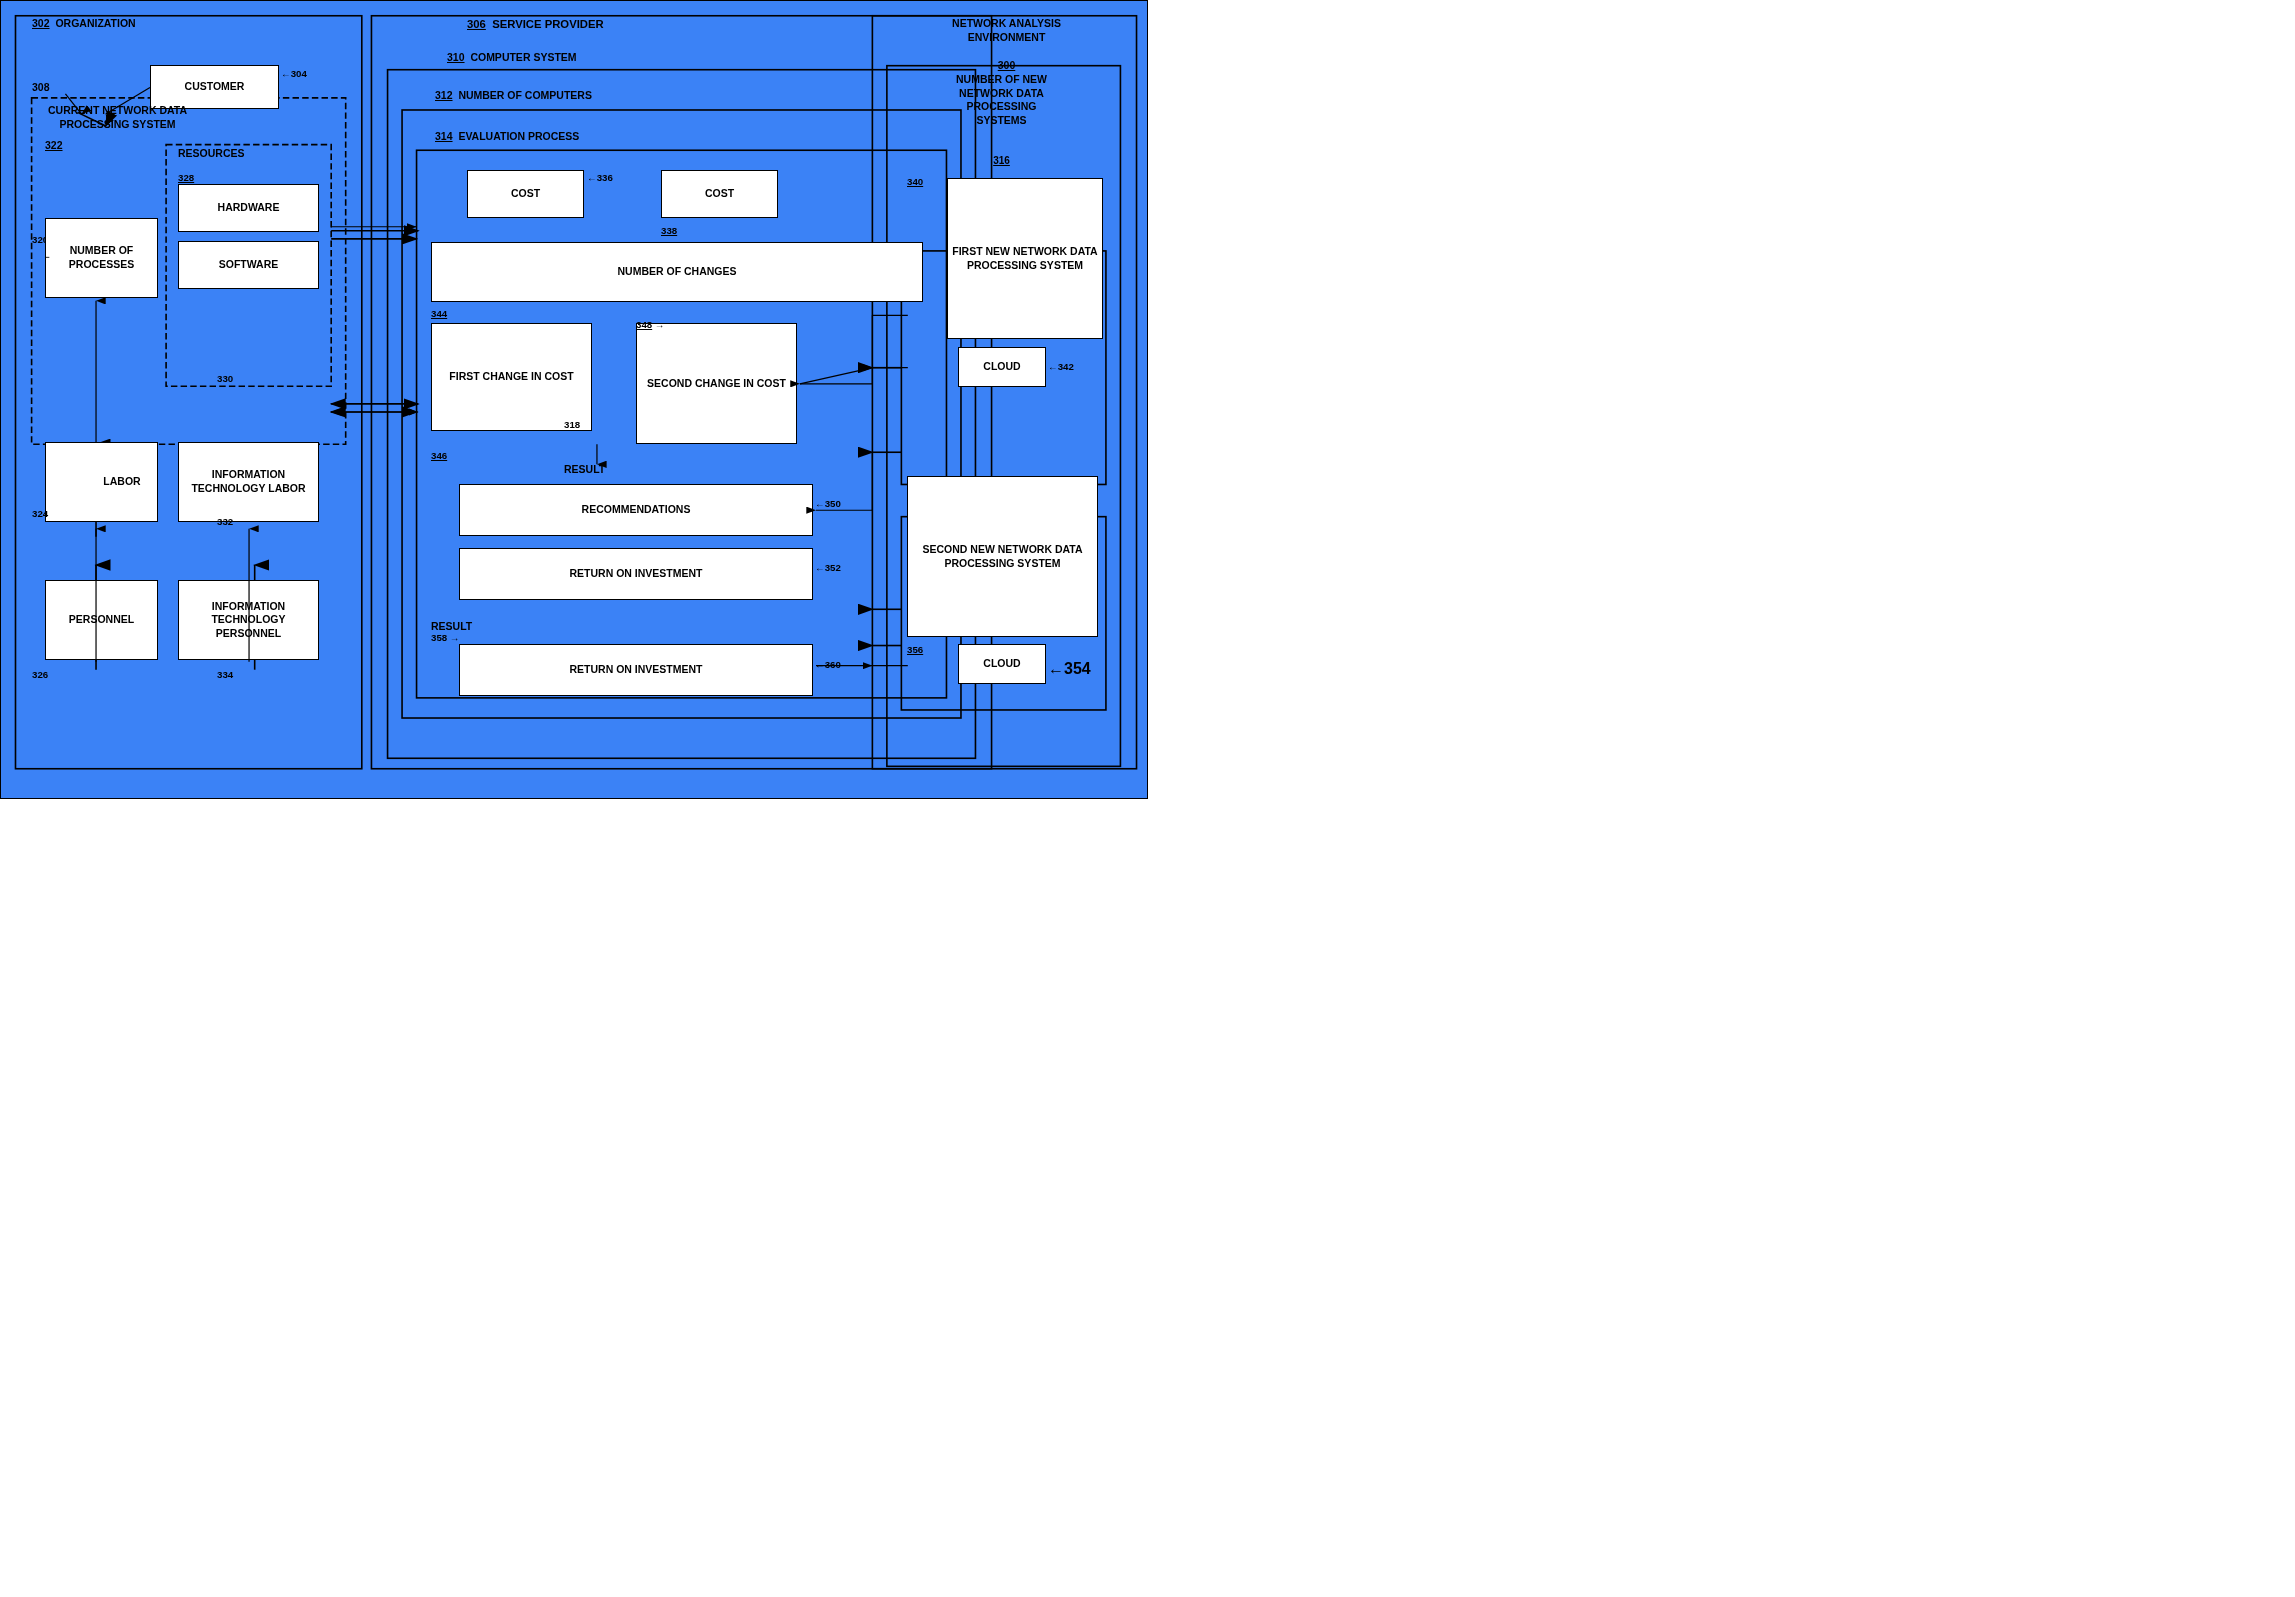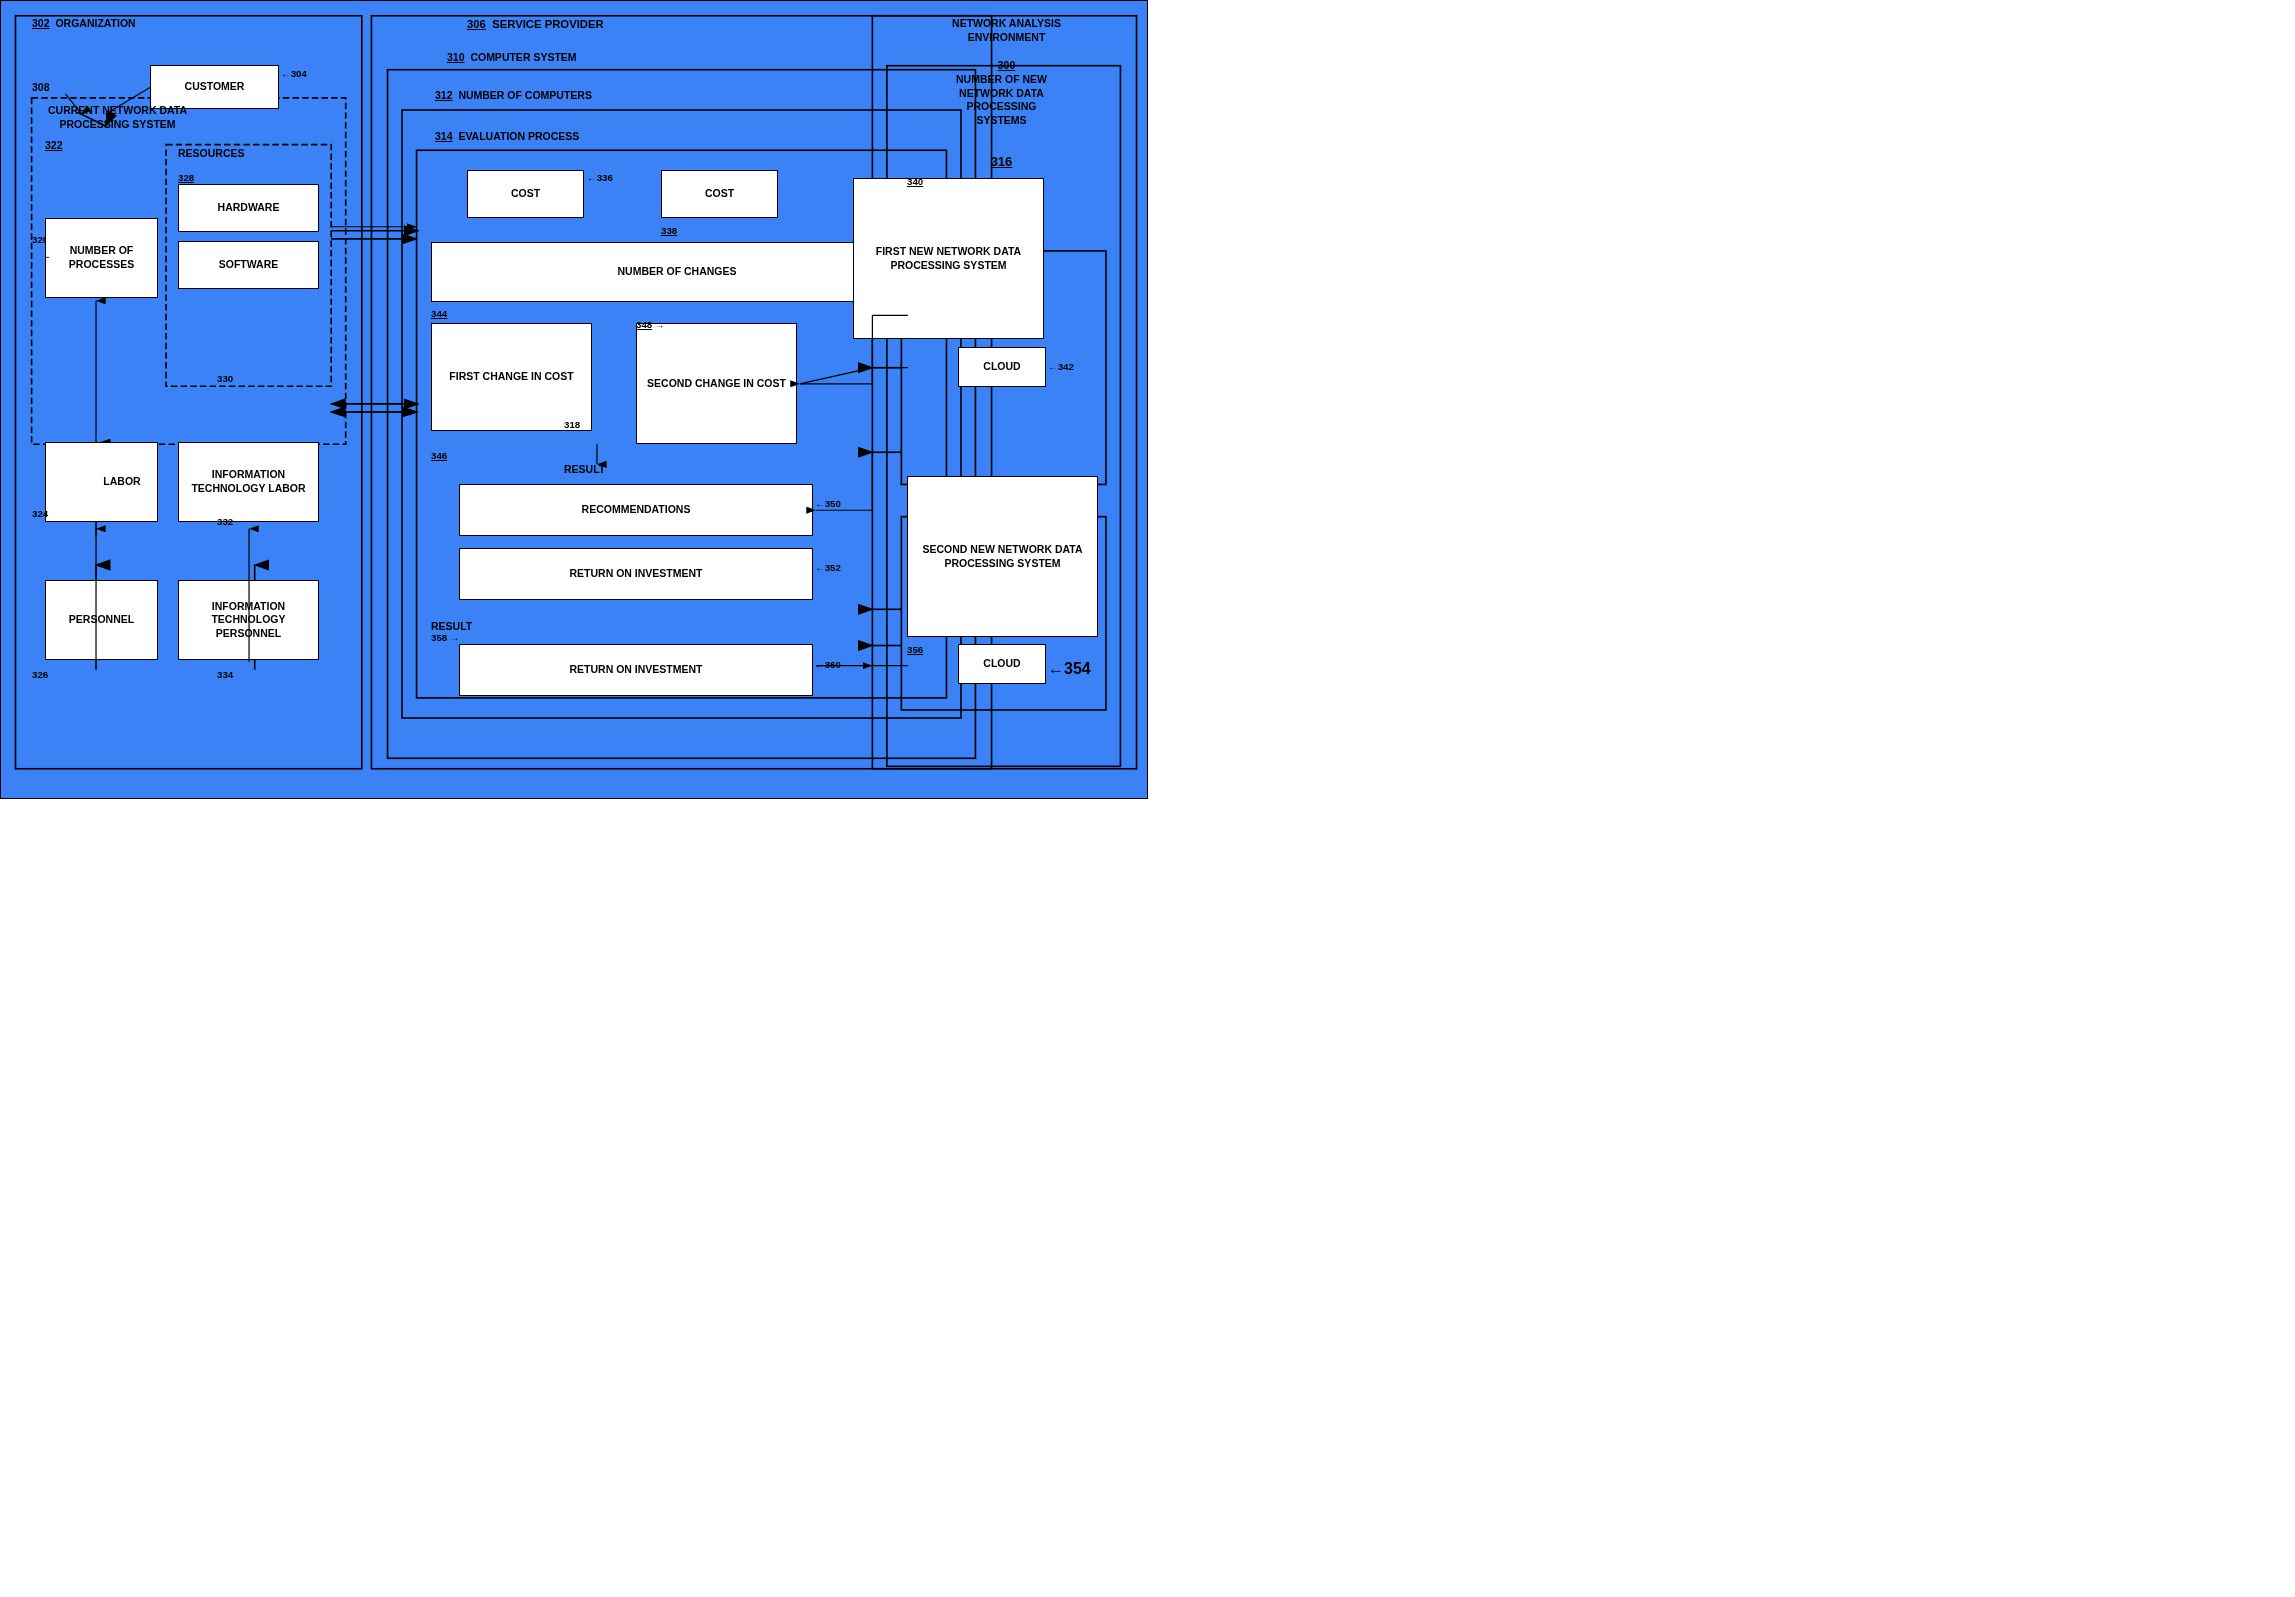--- a/index.html
+++ b/index.html
@@ -247,23 +247,23 @@
 
   <div class="box" style="left:458px; top:643px; width:354px; height:52px;">
     <span>RETURN ON INVESTMENT</span>
   </div>
   <div class="label" style="left:814px; top:658px; font-size:9.7px;">←<span>360</span></div>
 
   <div class="label" style="left:877px; top:16px; font-size:10.5px; text-align:center; width:257px;">NETWORK ANALYSIS<br>ENVIRONMENT</div>
   <div class="label" style="left:877px; top:58px; font-size:10.5px; text-align:center; width:257px;"><span style="text-decoration:underline">300</span></div>
 
   <div class="label" style="left:891px; top:72px; font-size:10.5px; text-align:center; width:219px;">NUMBER OF NEW<br>NETWORK DATA<br>PROCESSING<br>SYSTEMS</div>
-  <div class="label" style="left:891px; top:153px; font-size:13px; text-align:center; width:219px;"><span style="text-decoration:underline">316</span></div>
-
-  <div class="box" style="left:852px; top:177px; width:191px; height:161px;">
+  <div class="label" style="left:891px; top:153px; font-size:10px; text-align:center; width:219px;"><span style="text-decoration:underline">316</span></div>
+
+  <div class="box" style="left:946px; top:177px; width:156px; height:161px;">
     <span>FIRST NEW
 NETWORK DATA
 PROCESSING
 SYSTEM</span>
   </div>
   <div class="label" style="left:906px; top:175px; font-size:9.7px; position:absolute;"><span style="text-decoration:underline">340</span></div>
 
   <div class="box" style="left:957px; top:346px; width:88px; height:40px;">
     <span>CLOUD</span>
   </div>

